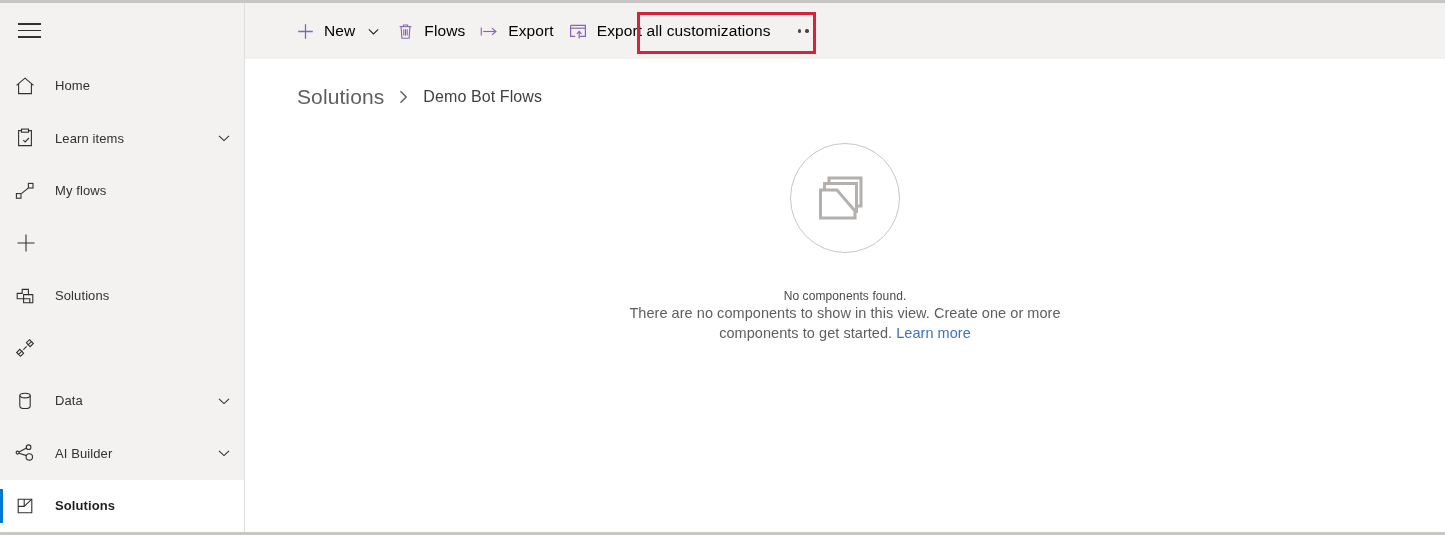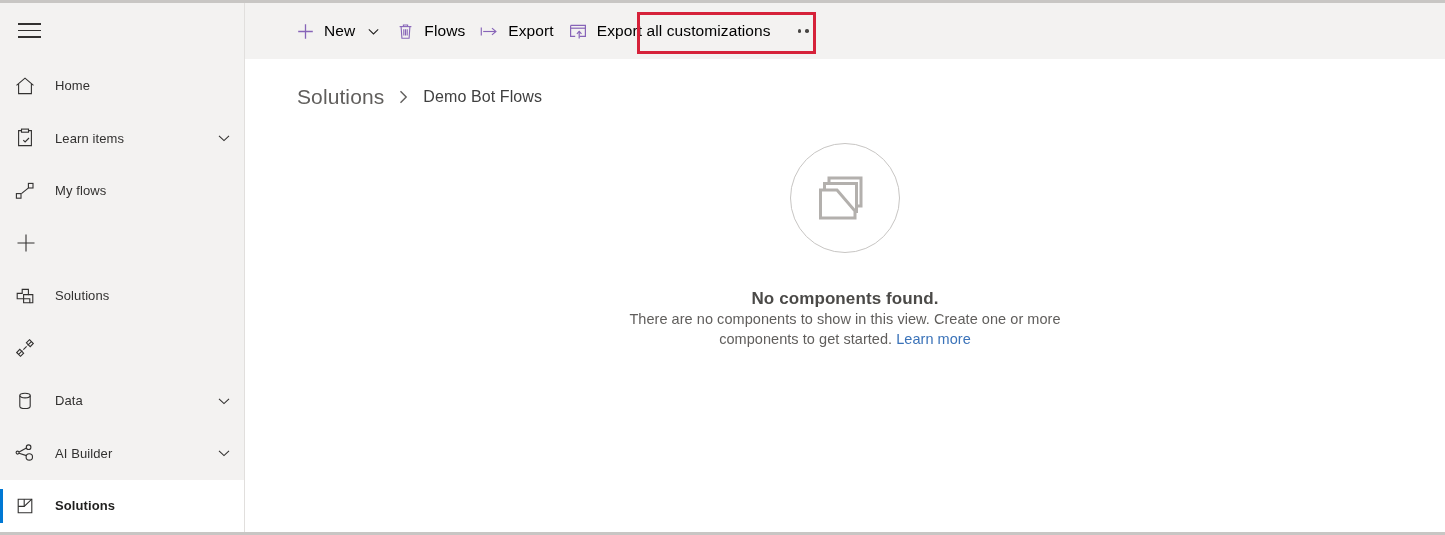--- a/index.html
+++ b/index.html
@@ -256,22 +256,22 @@
     border-radius: 50%;
     border: 1.5px solid #c8c6c4;
     display: flex;
     align-items: center;
     justify-content: center;
     box-sizing: border-box;
   }
 
   .empty-title {
     margin-top: 36px;
-    font-size: 17px;
-    font-weight: bold;
+    font-size: 12px;
+    font-weight: normal;
     color: #4b4a48;
     letter-spacing: 0.1px;
   }
 
   .empty-desc {
     width: 452px;
     text-align: center;
     font-size: 14.5px;
     line-height: 20px;
     color: #605e5c;

